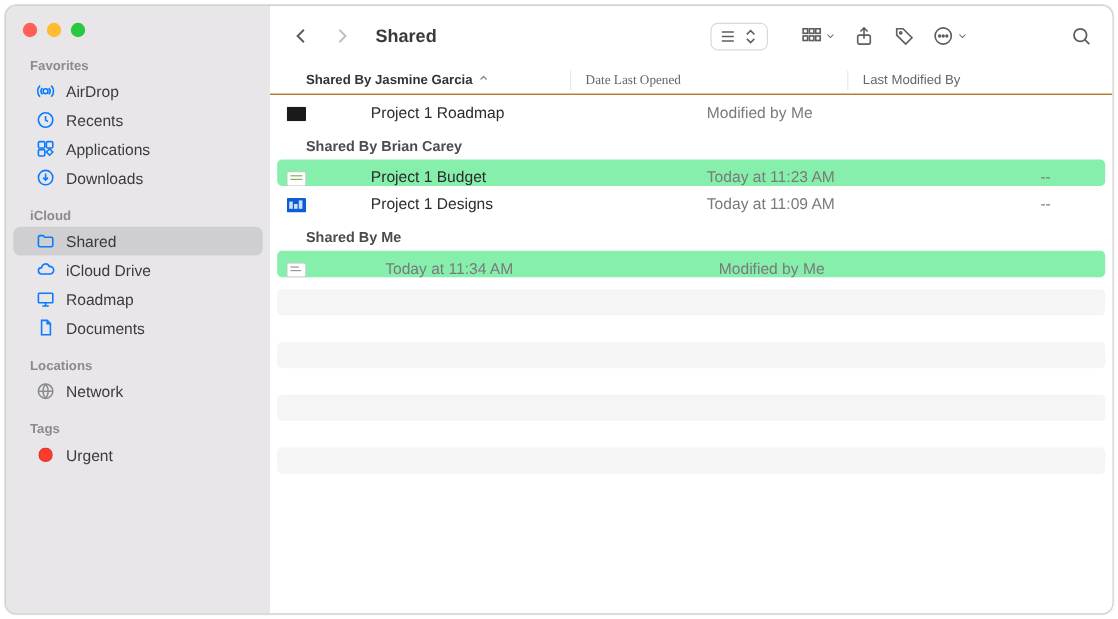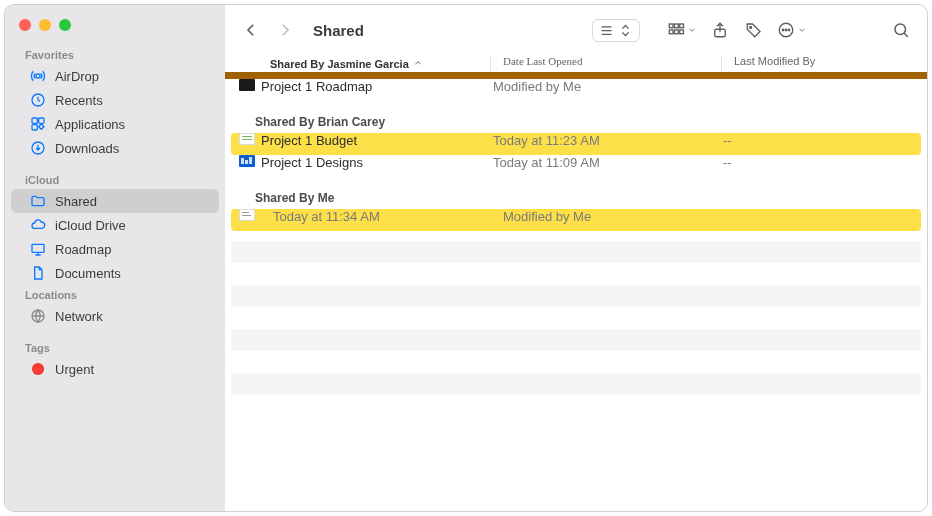--- a/index.html
+++ b/index.html
@@ -104,50 +104,51 @@
   padding: 3px 6px;
   color: #5e5e60;
 }
 .tb-group svg { width: 15px; height: 15px; }
 .tb-sep { width: 12px; }
 .tb-wide { width: 36px; }
 
 .header-row {
   display: flex;
   height: 24px;
-  border-bottom: 7px solid #a16207;
+  border-bottom: 1px solid #a16207;
   font-size: 11px;
   color: #666;
-  padding-left: 15px;
+  align-items: center;
 }
 .header-row .name-col { font-weight: 600; color: #333; }
 .col-divider { width: 1px; background: #e6e6e6; height: 16px; align-self: center; }
 .name-col { width: 250px; padding-left: 30px; display:flex; align-items:center; gap:4px;}
 .date-col { width: 230px; padding-left: 12px; font-family: Liberation Serif, serif; }
 .mod-col { flex: 1; padding-left: 12px; }
 
 .content {
   flex: 1;
   overflow: auto;
   font-size: 13px;
 }
 .group-header {
   font-weight: 600;
   font-size: 12px;
   color: #4c4c4e;
   padding: 14px 0 4px 30px;
 }
 .row {
   display: flex;
-  align-items: flex-start;
+  align-items: flex-end;
   height: 22px;
   border-radius: 4px;
   margin: 0 6px;
-}
-.row.striped { background: #fde047; }
+  gap: 48px;
+}
+.row.striped { background: #86efac; }
 .row .icon-cell {
   width: 30px;
   display: flex;
   justify-content: flex-end;
   padding-right: 6px;
   align-items:center;
 }
 .row .name-cell { width: 220px; color: #2c2c2e; }
 .row .date-cell { width: 230px; color: #7a7a7c; padding-left:12px; }
 .row .mod-cell { flex: 1; color: #7a7a7c; padding-left:12px; }
@@ -244,21 +245,21 @@
     <div class="side-item">
       <span class="side-icon">
           <svg viewBox="0 0 24 24" fill="none" stroke="currentColor" stroke-width="2">
             <path d="M7 3h7l4 4v14H7z"></path>
             <path d="M14 3v4h4"></path>
           </svg>
         </span>
       <span>Documents</span>
     </div>
 
-    <div class="section-label" style="">Locations</div>
+    <div class="section-label" style="margin-top:10px">Locations</div>
     <div class="side-item">
       <span class="side-icon" style="color:#8b8b8e">
           <svg viewBox="0 0 24 24" fill="none" stroke="currentColor" stroke-width="2">
             <circle cx="12" cy="12" r="9"></circle>
             <path d="M3 12h18M12 3a14 14 0 0 1 0 18M12 3a14 14 0 0 0 0 18"></path>
           </svg>
         </span>
       <span>Network</span>
     </div>
 

